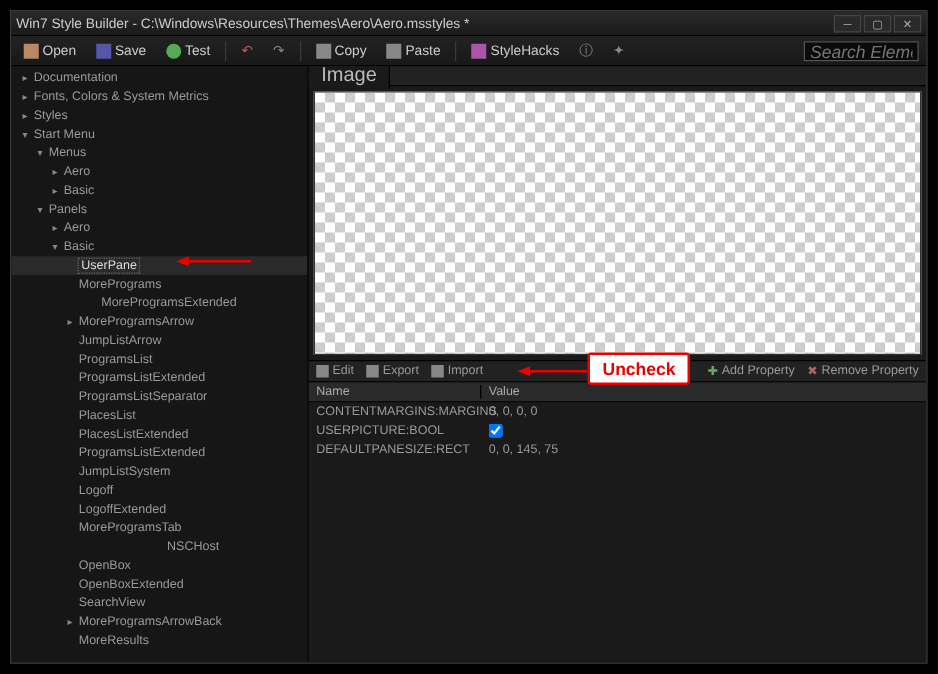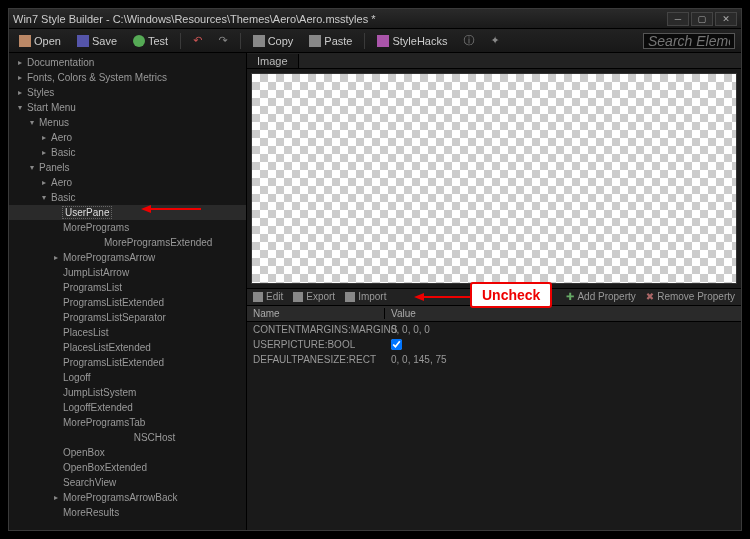--- a/index.html
+++ b/index.html
@@ -18,21 +18,21 @@
 .tree::-webkit-scrollbar { width: 10px; }
 .tree::-webkit-scrollbar-track { background: #1a1a1a; }
 .tree::-webkit-scrollbar-thumb { background: #3a3a3a; }
 .ti { display: flex; align-items: center; height: 15px; color: #999; font-size: 10px; cursor: pointer; white-space: nowrap; }
 .ti .tw { width: 10px; height: 10px; margin-right: 1px; display: flex; align-items: center; justify-content: center; color: #888; font-size: 8px; }
 .ti.sel { background: #2a2a2a; color: #ddd; }
 .ti .lbl { padding-left: 1px; }
 .ti.sel .lbl { border: 1px dotted #666; padding: 0 2px; }
 .right { flex: 1; display: flex; flex-direction: column; background: #1a1a1a; }
 .imgtab { height: 16px; background: #222; border-bottom: 1px solid #000; display: flex; align-items: center; }
-.imgtab .tab { background: #1a1a1a; color: #bbb; font-size: 11px; padding: 1px 10px; border-right: 1px solid #000; }
+.imgtab .tab { background: #1a1a1a; color: #bbb; font-size: 16px; padding: 1px 10px; border-right: 1px solid #000; }
 .checker { flex: 1; margin: 4px; border: 1px solid #333;
   background-image:
     linear-gradient(45deg,#ccc 25%,transparent 25%),
     linear-gradient(-45deg,#ccc 25%,transparent 25%),
     linear-gradient(45deg,transparent 75%,#ccc 75%),
     linear-gradient(-45deg,transparent 75%,#ccc 75%);
   background-size: 16px 16px;
   background-position: 0 0, 0 8px, 8px -8px, -8px 0;
   background-color: #fff;
 }
@@ -151,21 +151,21 @@
           <span class="lbl">Basic</span>
         </div>
         <div class="ti sel" style="padding-left: 42px;">
           <span class="tw"></span>
           <span class="lbl">UserPane</span>
         </div>
         <div class="ti" style="padding-left: 42px;">
           <span class="tw"></span>
           <span class="lbl">MorePrograms</span>
         </div>
-        <div class="ti" style="padding-left: 36px; gap: 47px;">
+        <div class="ti" style="padding-left: 60px;">
           <span class="tw"></span>
           <span class="lbl">MoreProgramsExtended</span>
         </div>
         <div class="ti" style="padding-left: 42px;">
           <span class="tw">▸</span>
           <span class="lbl">MoreProgramsArrow</span>
         </div>
         <div class="ti" style="padding-left: 42px;">
           <span class="tw"></span>
           <span class="lbl">JumpListArrow</span>
@@ -189,25 +189,25 @@
         <div class="ti" style="padding-left: 42px;">
           <span class="tw"></span>
           <span class="lbl">PlacesListExtended</span>
         </div>
         <div class="ti" style="padding-left: 42px;">
           <span class="tw"></span>
           <span class="lbl">ProgramsListExtended</span>
         </div>
         <div class="ti" style="padding-left: 42px;">
           <span class="tw"></span>
+          <span class="lbl">JumpListSystem</span>
+        </div>
+        <div class="ti" style="padding-left: 42px;">
+          <span class="tw"></span>
           <span class="lbl">Logoff</span>
-        </div>
-        <div class="ti" style="padding-left: 42px;">
-          <span class="tw"></span>
-          <span class="lbl">JumpListSystem</span>
         </div>
         <div class="ti" style="padding-left: 42px;">
           <span class="tw"></span>
           <span class="lbl">LogoffExtended</span>
         </div>
         <div class="ti" style="padding-left: 42px;">
           <span class="tw"></span>
           <span class="lbl">MoreProgramsTab</span>
         </div>
         <div class="ti" style="padding-left: 42px; justify-content: center;">

